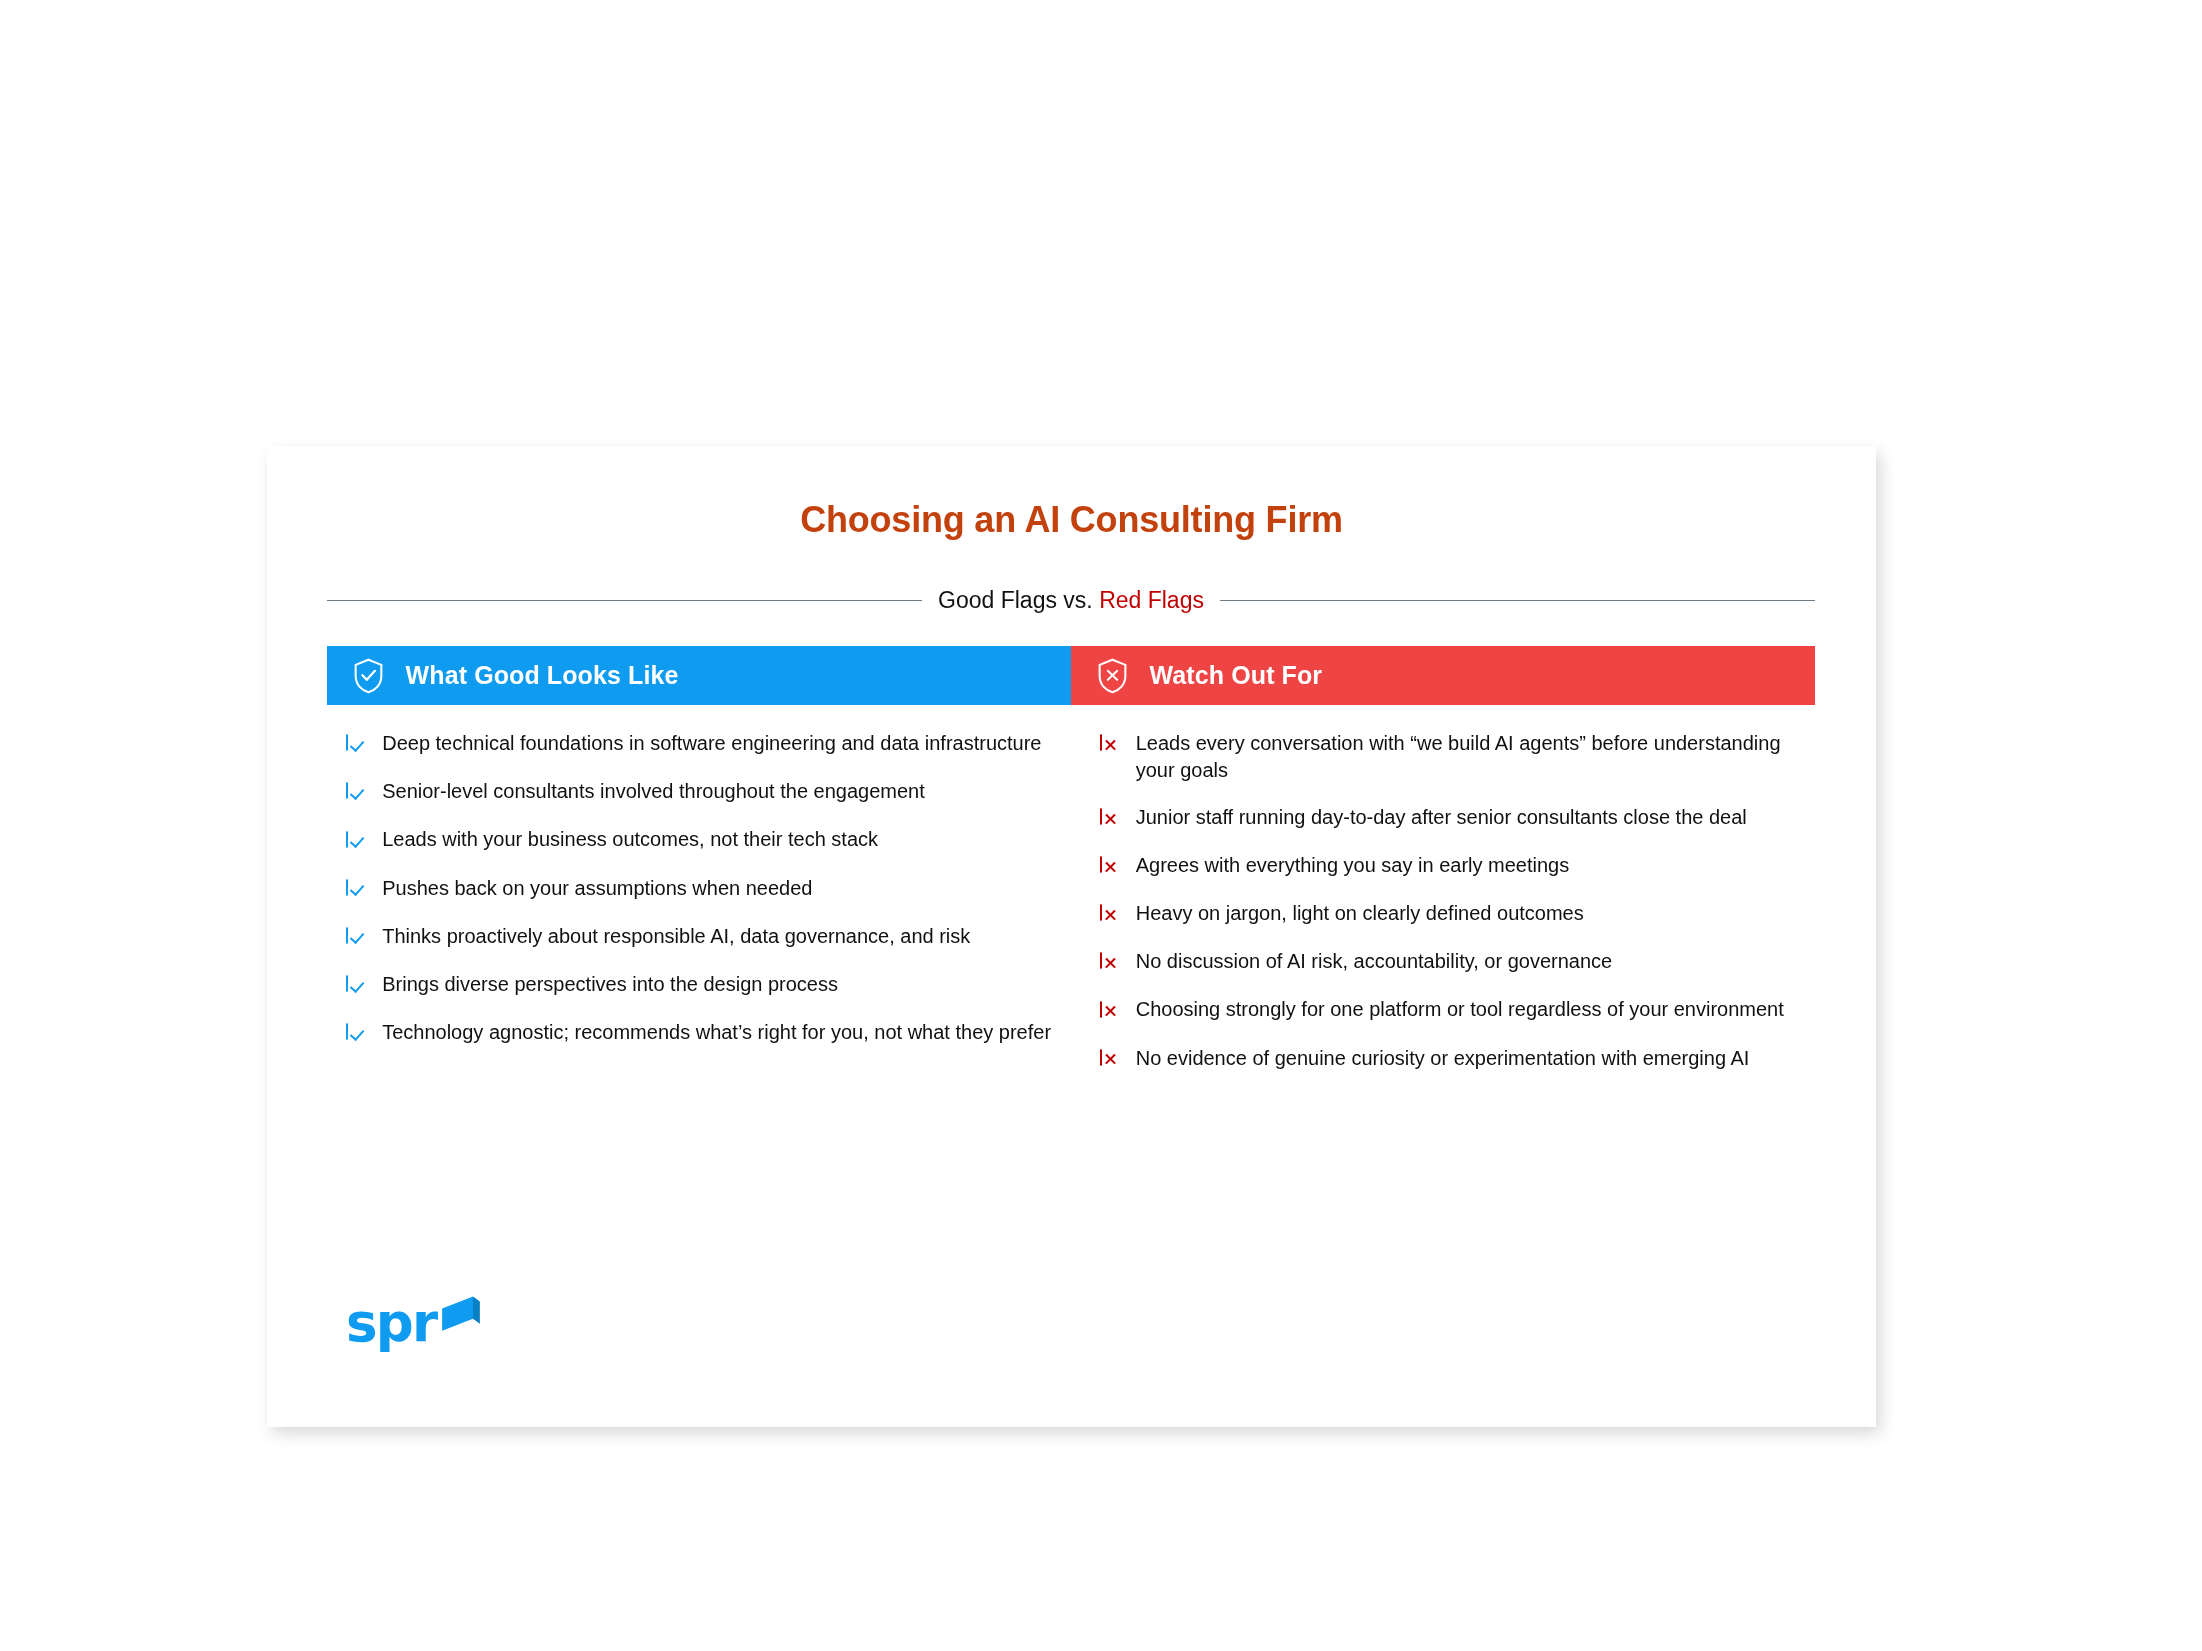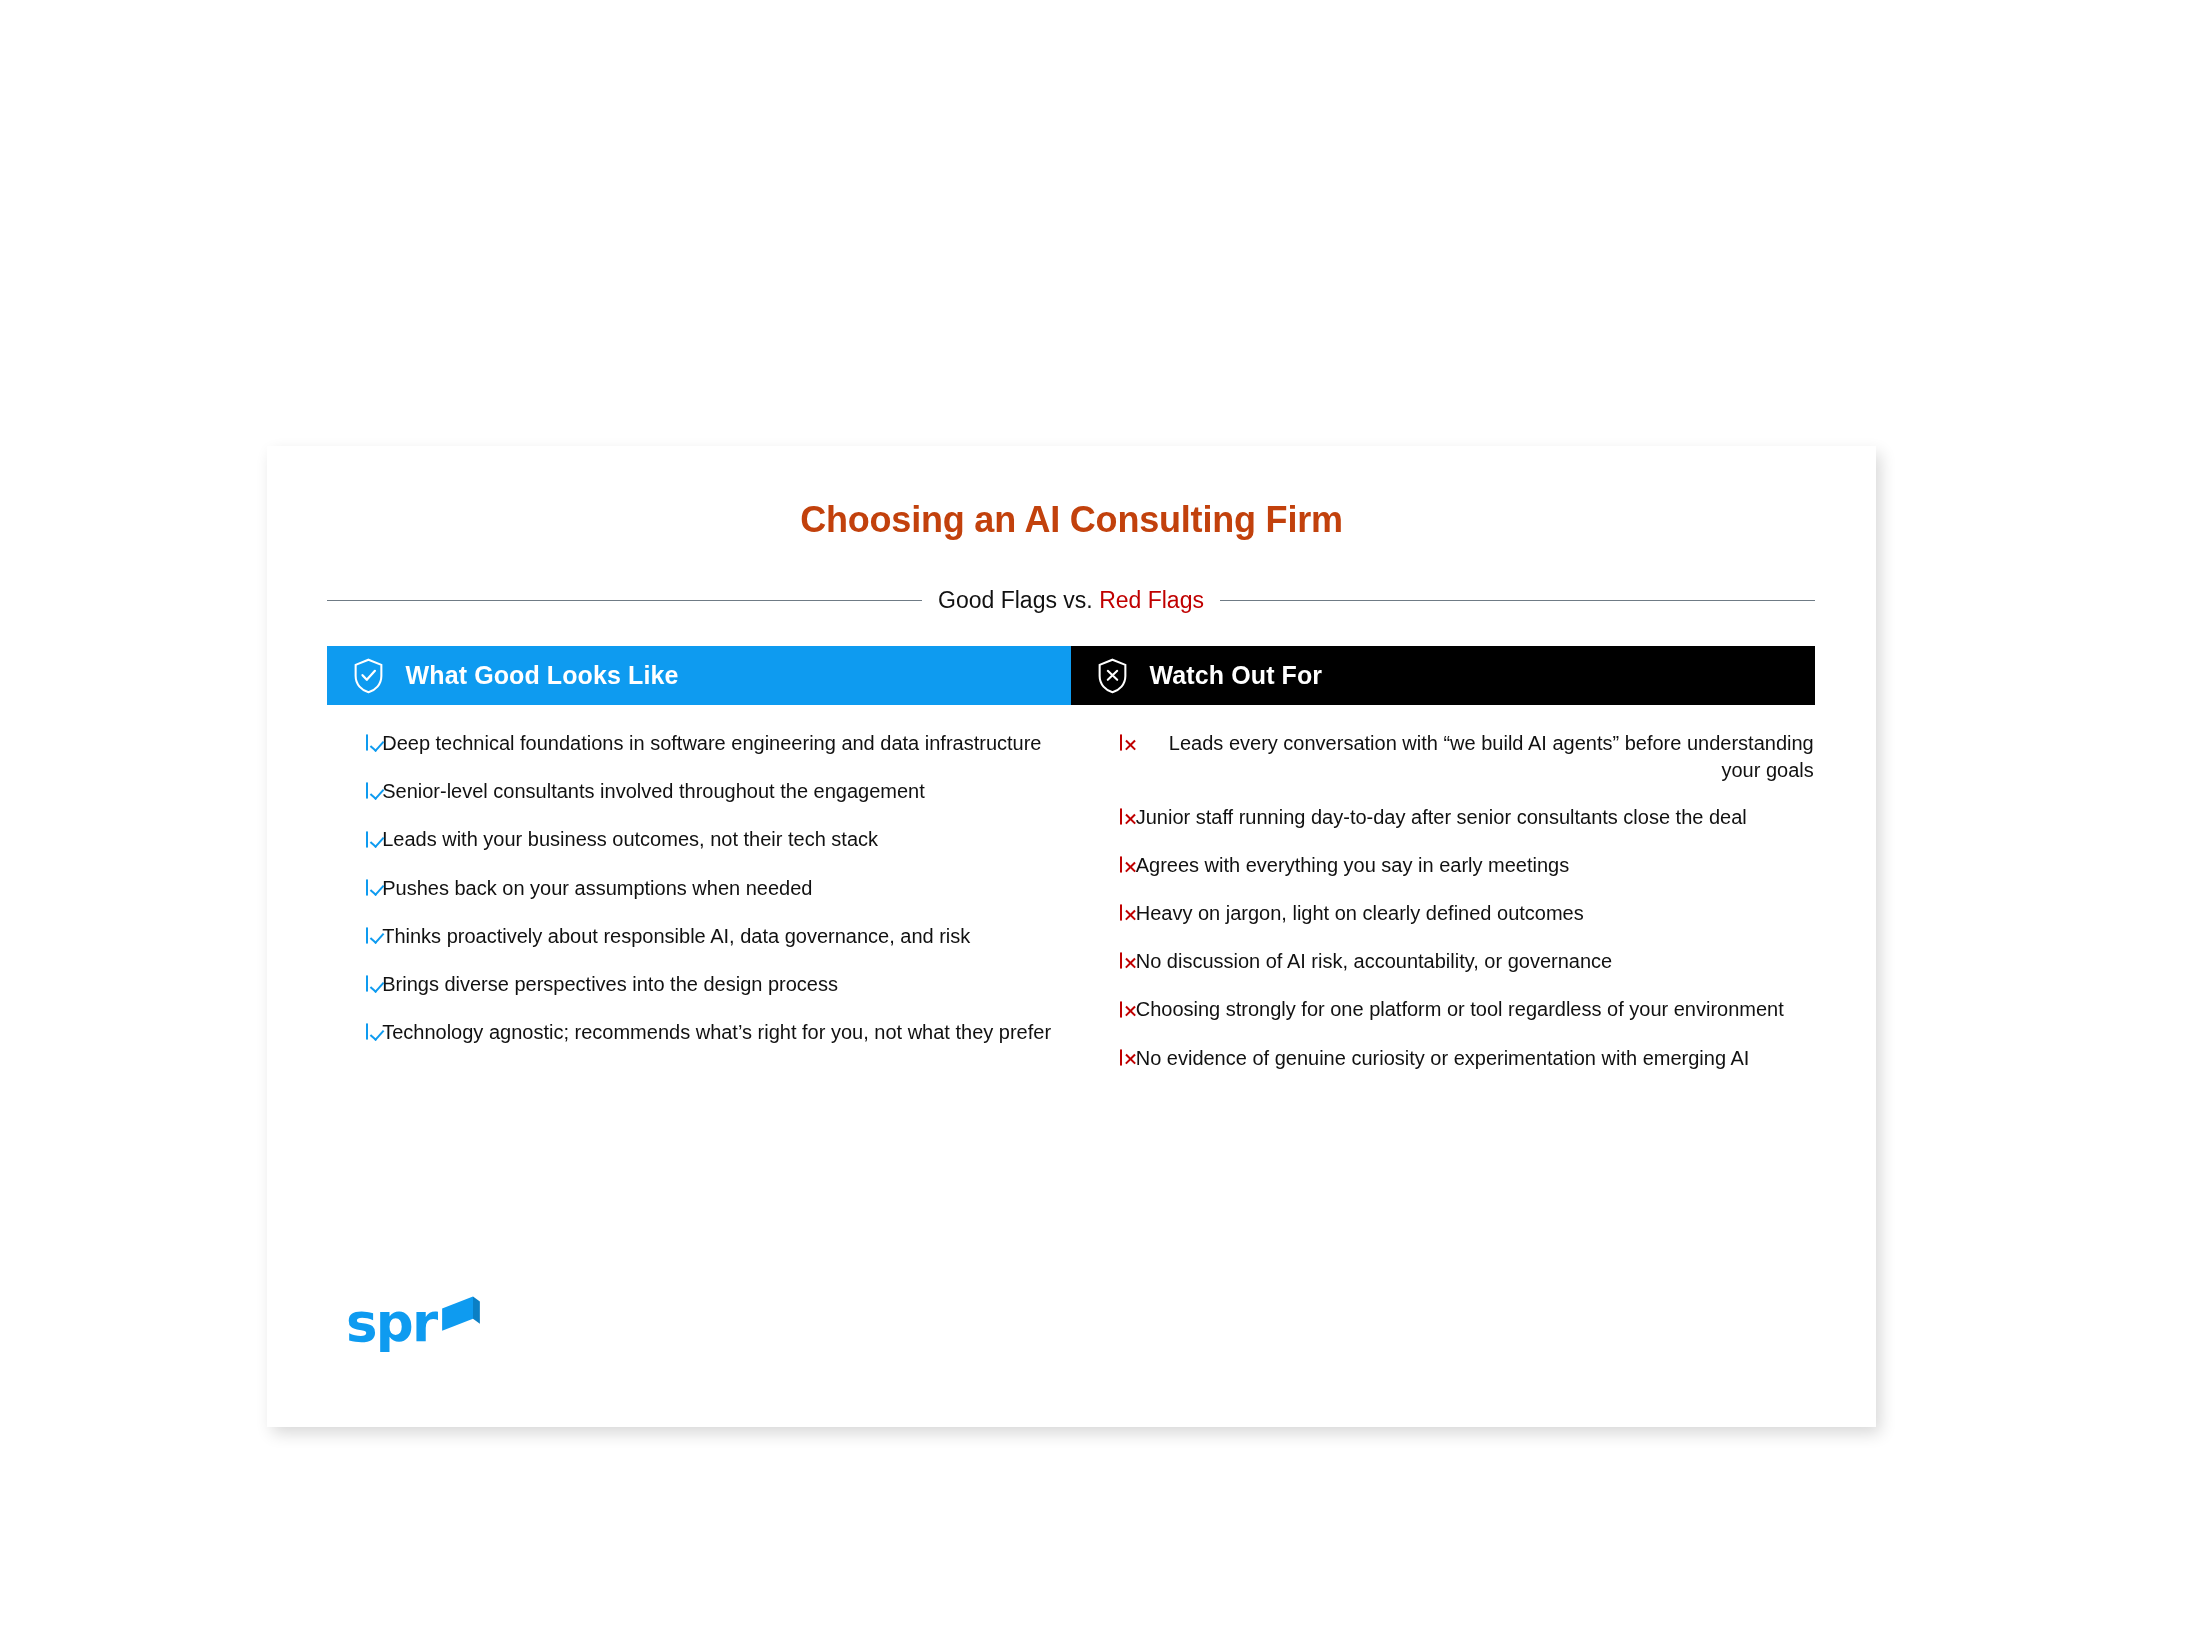--- a/index.html
+++ b/index.html
@@ -82,21 +82,21 @@
     display: flex;
   }
   .bar {
     flex: 1 1 50%;
     display: flex;
     align-items: center;
     box-sizing: border-box;
     padding-left: 24px;
   }
   .bar.good { background: #0e9bf0; text-align: center; }
-  .bar.bad  { background: #000000; }
+  .bar.bad  { background: #ef4444; }
   .bar-icon {
     flex: 0 0 auto;
     width: 34px;
     height: 38px;
     margin-right: 20.6px;
     display: flex;
     align-items: center;
     justify-content: center;
   }
   .bar-label {
@@ -110,21 +110,20 @@
   .columns {
     position: absolute;
     left: 60px;
     top: 284px;
     width: 1497px;
     display: flex;
   }
   .col {
     width: 749px;
     box-sizing: border-box;
-    text-align: right;
   }
   .col.good { padding-left: 19px; padding-right: 15.5px; }
   .col.bad  { padding-left: 24px; padding-right: 10.3px; }
 
   .item {
     display: flex;
     align-items: flex-start;
     margin-bottom: 20.6px;
   }
   .item-icon {

